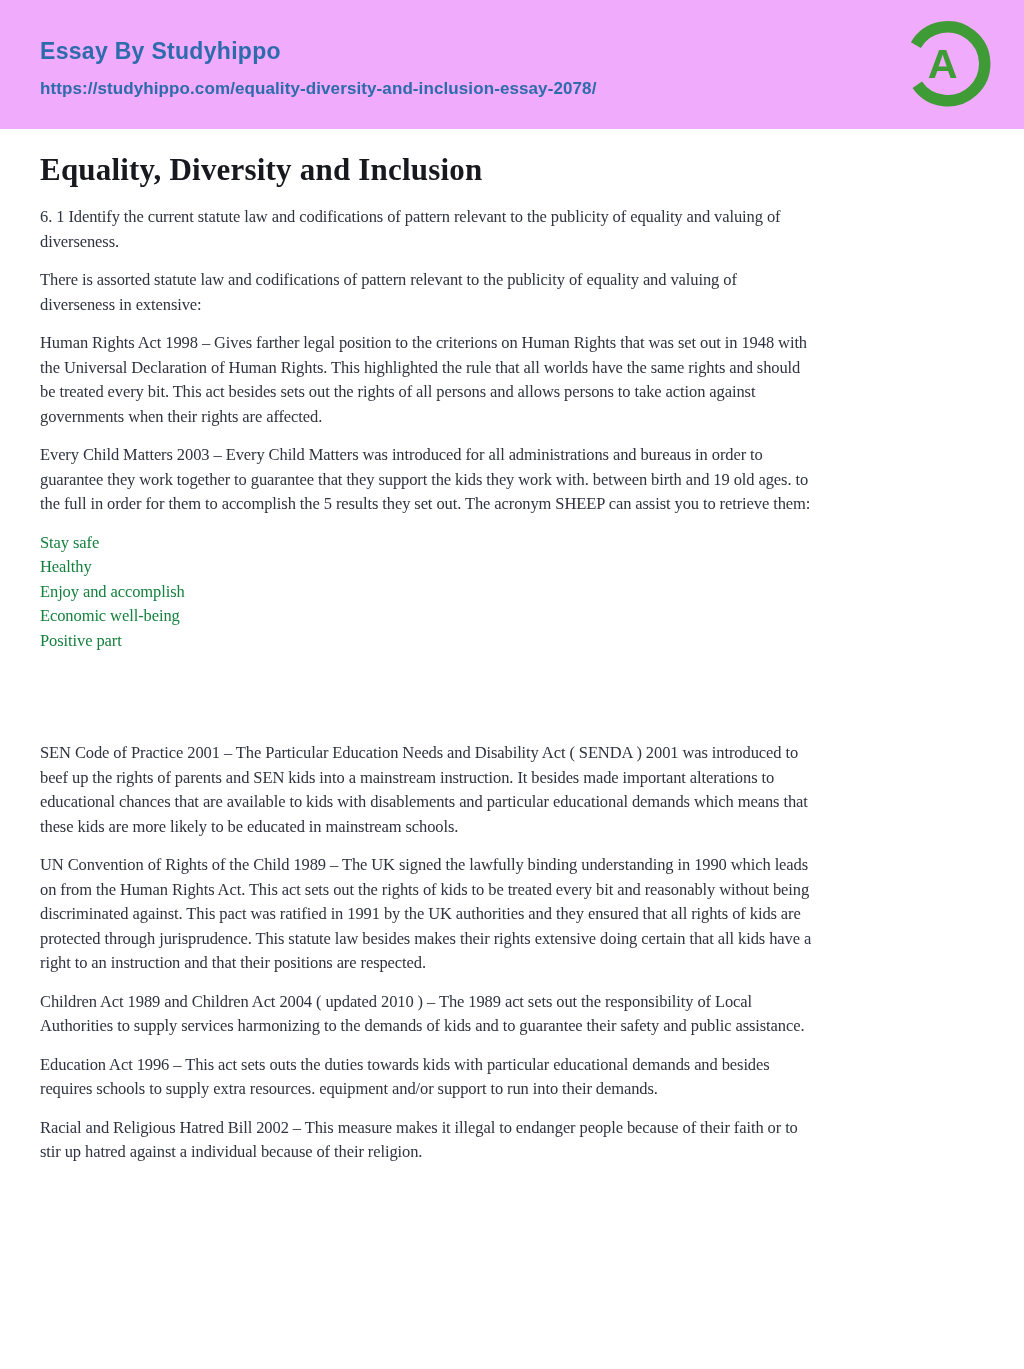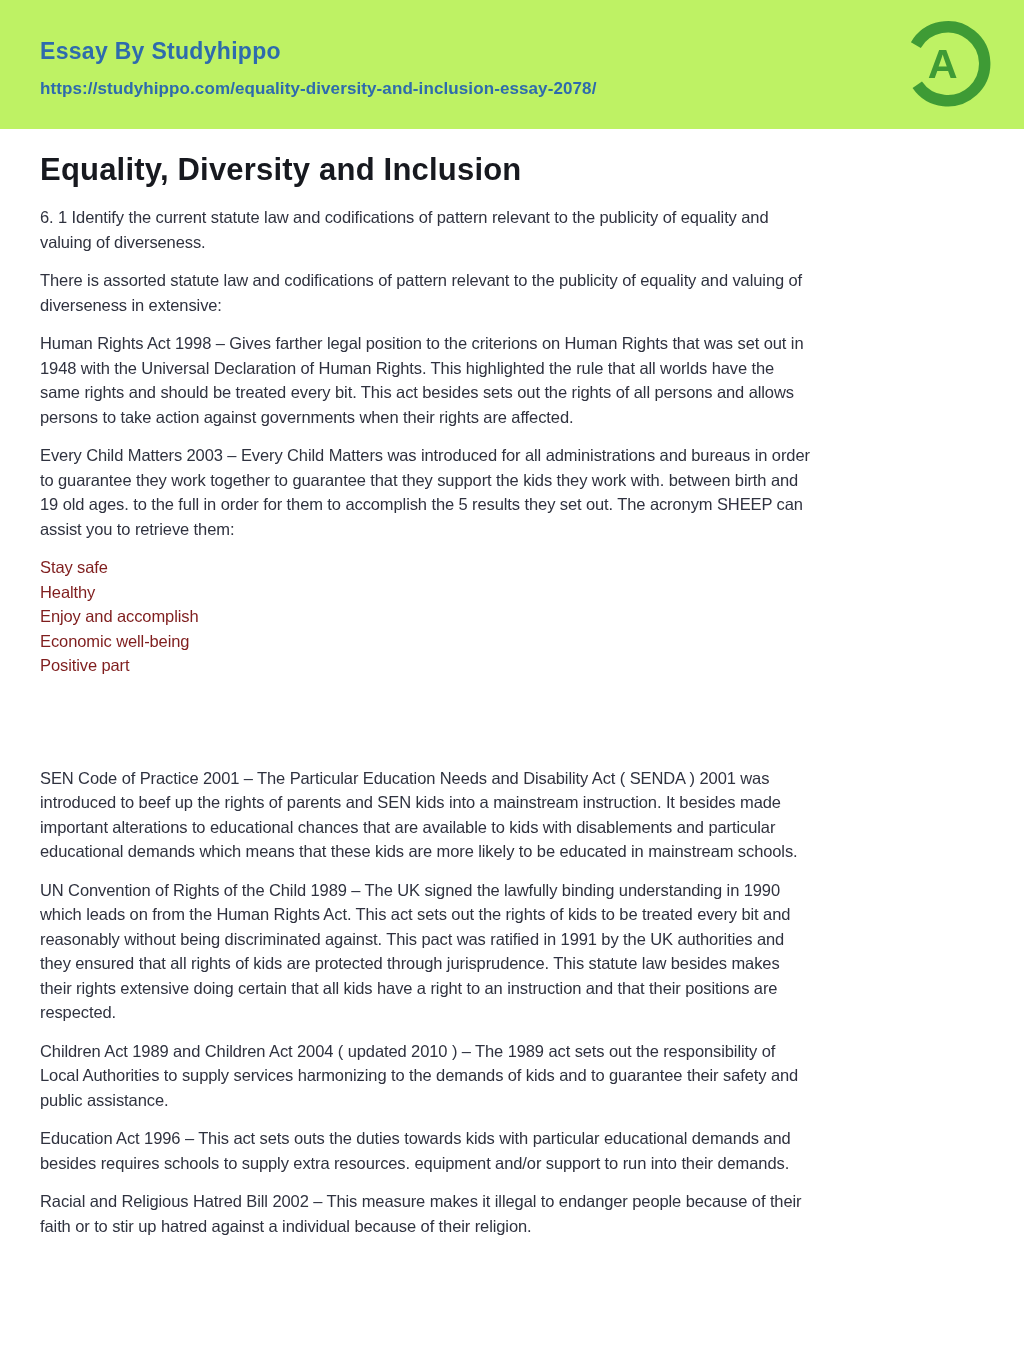--- a/index.html
+++ b/index.html
@@ -7,21 +7,21 @@
     width: 1024px;
     background: #ffffff;
     font-family: "Liberation Sans", sans-serif;
   }
   body { min-height: 1369px; overflow: hidden; position: relative; }
 
   
   .page-header {
     position: relative;
     height: 129px;
-    background: #bef264;
+    background: #f0abfc;
     padding: 38px 40px 0 40px;
   }
   .site-title {
     color: #2e6bad;
     font-size: 23px;
     font-weight: 700;
     letter-spacing: 0.3px;
     margin-bottom: 14px;
   }
   .source-url {
@@ -38,40 +38,41 @@
     right: 33px;
     width: 88px;
     height: 92px;
   }
   .logo svg { width: 100%; height: 100%; display: block; }
 
   
   .essay-content {
     padding: 21px 40px 30px 40px;
     width: 852px;
+    font-family: Liberation Serif, serif;
   }
   .essay-title {
     color: #17191f;
     font-size: 31px;
     font-weight: 800;
     letter-spacing: 0.2px;
     line-height: 40px;
     margin-bottom: 15px;
   }
   .para {
     color: #2f323f;
     font-size: 16.5px;
     line-height: 24.5px;
     letter-spacing: -0.1px;
     margin-bottom: 14px;
     max-width: 945px;
   }
   .outcomes-list { margin-bottom: 0; }
   .outcomes-list .list-line {
-    color: #7f1d1d;
+    color: #15803d;
     font-size: 16.5px;
     line-height: 24.5px;
     letter-spacing: -0.1px;
   }
   .blank-space { height: 88px; }
 </style>
 </head>
 <body>
 
 <header class="page-header">

